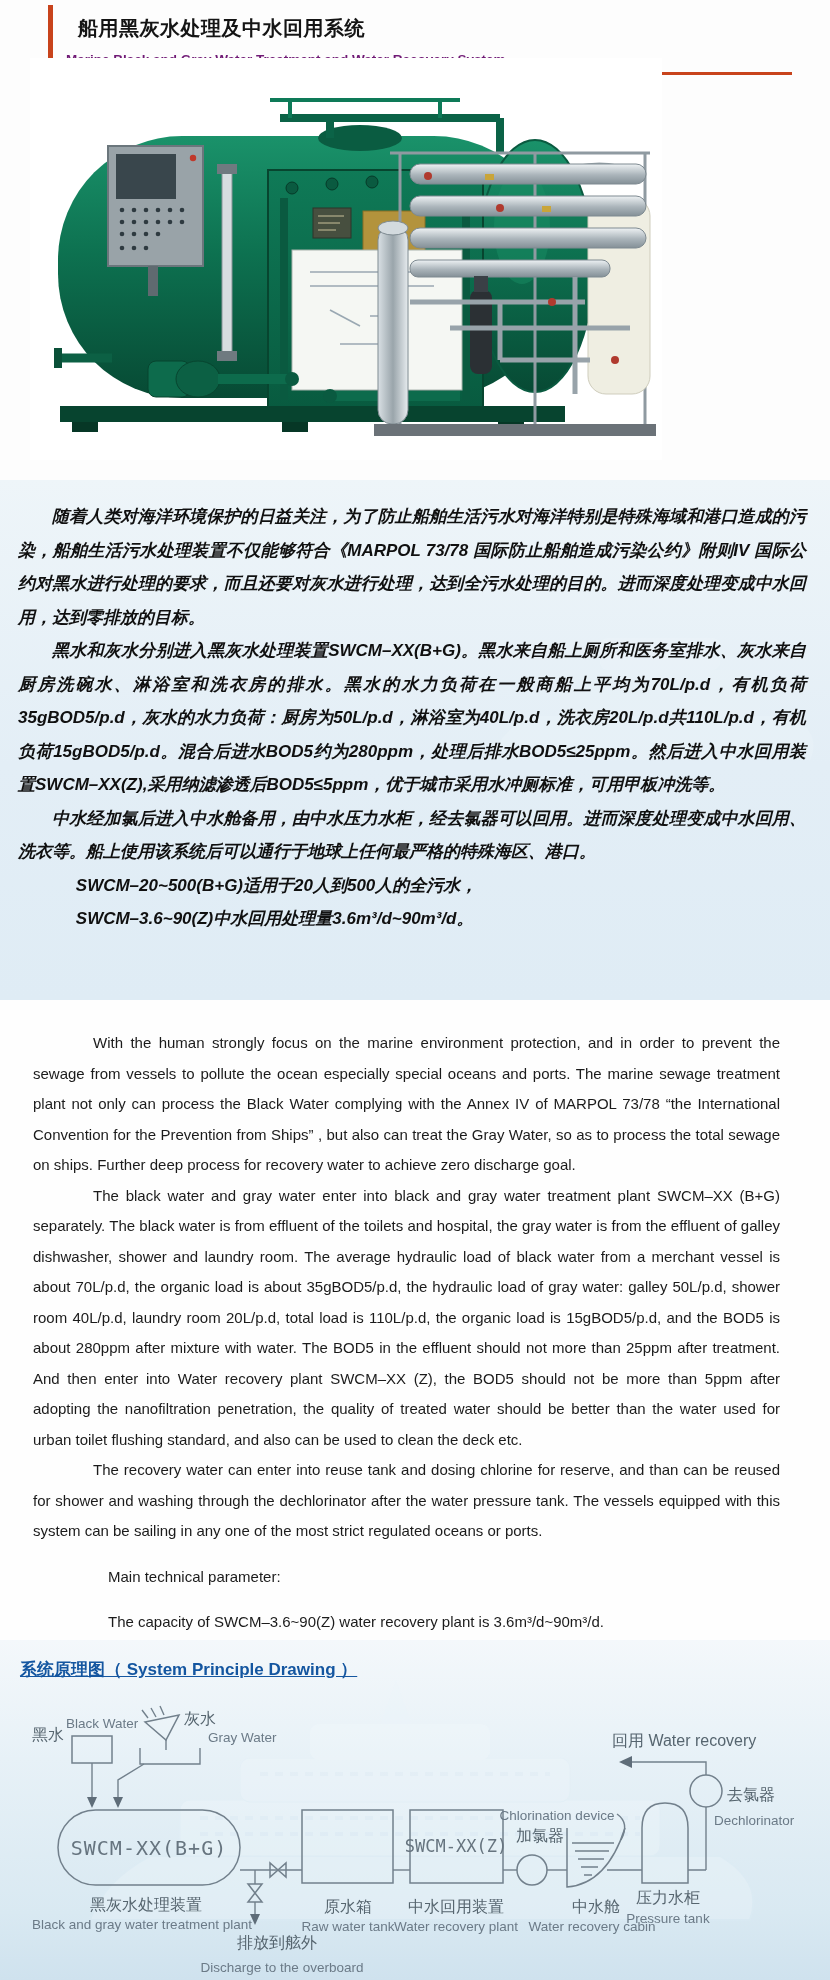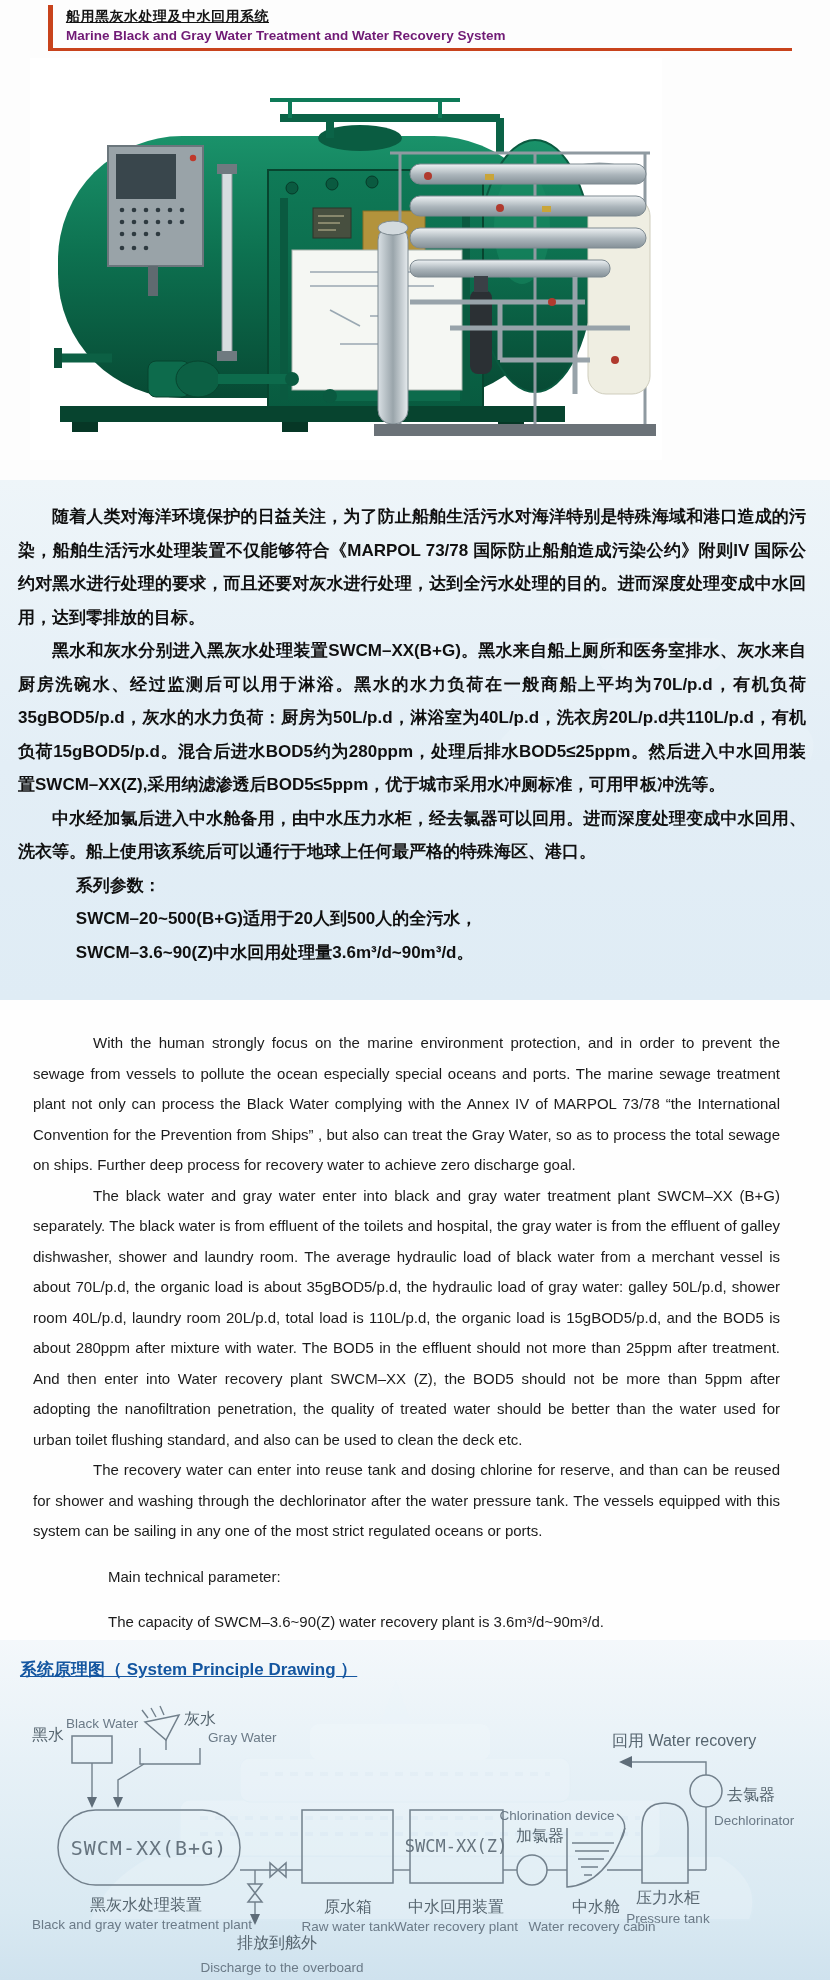--- a/index.html
+++ b/index.html
@@ -3,30 +3,30 @@
 <meta charset="utf-8">
 <style>
   html,body{margin:0;padding:0;}
   body{font-family:"Liberation Sans",sans-serif;background:#ffffff;}
   .page{position:relative;width:830px;height:1980px;overflow:hidden;background:#fdfdfd;}
 
   
   .doc-header{position:absolute;top:5px;left:48px;right:38px;
     border-left:5px solid #c8431c;border-bottom:3px solid #c8431c;
     padding:1px 0 3px 13px;}
-  .doc-header h1{margin:0;font-size:14px;line-height:21px;font-weight:700;color:#141414;letter-spacing:.5px;text-decoration:underline;}
+  .doc-header h1{margin:12px;font-size:20px;line-height:21px;font-weight:700;color:#141414;letter-spacing:.5px;}
   .doc-header h2{margin:0;font-size:13.5px;line-height:18px;font-weight:700;color:#701a75;}
 
   
   .photo-wrap{position:absolute;top:58px;left:30px;width:632px;height:402px;background:#fff;}
 
   
   .section-zh{position:absolute;top:480px;left:0;width:830px;height:520px;
     background:linear-gradient(180deg,#eef5f9 0%,#e3eef6 55%,#dfecf5 100%);
-    padding:20px 24px 0 18px;box-sizing:border-box;color:#101010;}
+    padding:20px 24px 0 18px;box-sizing:border-box;color:#101010;font-style:italic;}
   .section-zh .wm{position:absolute;right:0;top:40px;opacity:.45;pointer-events:none;}
   .zh-p{position:relative;margin:0;font-size:17px;font-weight:700;line-height:33.5px;
     text-align:justify;text-indent:2em;}
   .zh-line{position:relative;margin:0;font-size:17px;font-weight:700;line-height:33.5px;text-indent:3.4em;}
 
   
   .section-en{position:absolute;top:1000px;left:0;width:830px;height:640px;background:#fefefe;
     padding:28px 50px 0 33px;box-sizing:border-box;color:#1b1b1b;}
   .en-p{margin:0;font-size:15px;line-height:30.5px;text-align:justify;text-indent:4em;}
   .en-line{margin:15px;font-size:15px;line-height:30.5px;text-indent:4em;}
@@ -179,23 +179,22 @@
 
   <section class="section-zh">
     <svg class="wm" width="360" height="300" viewBox="0 0 360 300">
       <g opacity=".5">
         <path d="M20,240 L340,240 Q352,214 322,196 L60,196 Q28,214 20,240 Z" fill="#f2f8fb"></path>
         <rect x="90" y="150" width="200" height="46" rx="8" fill="#eef5f9"></rect>
         <rect x="130" y="118" width="120" height="32" rx="8" fill="#f2f8fb"></rect>
       </g>
     </svg>
     <p class="zh-p">随着人类对海洋环境保护的日益关注，为了防止船舶生活污水对海洋特别是特殊海域和港口造成的污染，船舶生活污水处理装置不仅能够符合《MARPOL 73/78 国际防止船舶造成污染公约》附则IV 国际公约对黑水进行处理的要求，而且还要对灰水进行处理，达到全污水处理的目的。进而深度处理变成中水回用，达到零排放的目标。</p>
-    <p class="zh-p">黑水和灰水分别进入黑灰水处理装置SWCM–XX(B+G)。黑水来自船上厕所和医务室排水、灰水来自厨房洗碗水、经过监测后可以用于淋浴。黑水的水力负荷在一般商船上平均为70L/p.d，有机负荷35gBOD5/p.d，灰水的水力负荷：厨房为50L/p.d，淋浴室为40L/p.d，洗衣房20L/p.d共110L/p.d，有机负荷15gBOD5/p.d。混合后进水BOD5约为280ppm，处理后排水BOD5≤25ppm。然后进入中水回用装置SWCM–XX(Z),采用纳滤渗透后BOD5≤5ppm，优于城市采用水冲厕标准，可用甲板冲洗等。</p>
+    <p class="zh-p">黑水和灰水分别进入黑灰水处理装置SWCM–XX(B+G)。黑水来自船上厕所和医务室排水、灰水来自厨房洗碗水、淋浴室和洗衣房的排水。黑水的水力负荷在一般商船上平均为70L/p.d，有机负荷35gBOD5/p.d，灰水的水力负荷：厨房为50L/p.d，淋浴室为40L/p.d，洗衣房20L/p.d共110L/p.d，有机负荷15gBOD5/p.d。混合后进水BOD5约为280ppm，处理后排水BOD5≤25ppm。然后进入中水回用装置SWCM–XX(Z),采用纳滤渗透后BOD5≤5ppm，优于城市采用水冲厕标准，可用甲板冲洗等。</p>
     <p class="zh-p">中水经加氯后进入中水舱备用，由中水压力水柜，经去氯器可以回用。进而深度处理变成中水回用、洗衣等。船上使用该系统后可以通行于地球上任何最严格的特殊海区、港口。</p>
-    <p class="zh-line">系列参数：</p>
     <p class="zh-line">SWCM–20~500(B+G)适用于20人到500人的全污水，</p>
     <p class="zh-line">SWCM–3.6~90(Z)中水回用处理量3.6m³/d~90m³/d。</p>
   </section>
 
   <section class="section-en">
     <p class="en-p">With the human strongly focus on the marine environment protection, and in order to prevent the sewage from vessels to pollute the ocean especially special oceans and ports. The marine sewage treatment plant not only can process the Black Water complying with the Annex IV of MARPOL 73/78  “the International Convention for the Prevention from Ships” , but also can treat the Gray Water, so as to process the total sewage on ships. Further deep process for recovery water to achieve zero discharge goal.</p>
     <p class="en-p">The black water and gray water enter into black and gray water treatment plant SWCM–XX (B+G) separately. The black water is from effluent of the toilets and hospital, the gray water is from the effluent of galley dishwasher, shower and laundry room. The average hydraulic load of black water from a merchant vessel is about 70L/p.d, the organic load is about 35gBOD5/p.d, the hydraulic load of gray water: galley 50L/p.d, shower room 40L/p.d, laundry room 20L/p.d, total load is 110L/p.d, the organic load is 15gBOD5/p.d, and the BOD5 is about 280ppm after mixture with water. The BOD5 in the effluent should not more than 25ppm after treatment. And then enter into Water recovery plant SWCM–XX (Z), the BOD5 should not be more than 5ppm after adopting the nanofiltration penetration, the quality of treated water should be better than the water used for urban toilet flushing standard, and also can be used to clean the deck etc.</p>
     <p class="en-p">The recovery water can enter into reuse tank and dosing chlorine for reserve, and than can be reused for shower and washing through the dechlorinator after the water pressure tank. The vessels equipped with this system can be sailing in any one of the most strict regulated oceans or ports.</p>
     <p class="en-line">Main technical parameter:</p>
     <p class="en-line">The capacity of SWCM–3.6~90(Z) water recovery plant is 3.6m³/d~90m³/d.</p>

